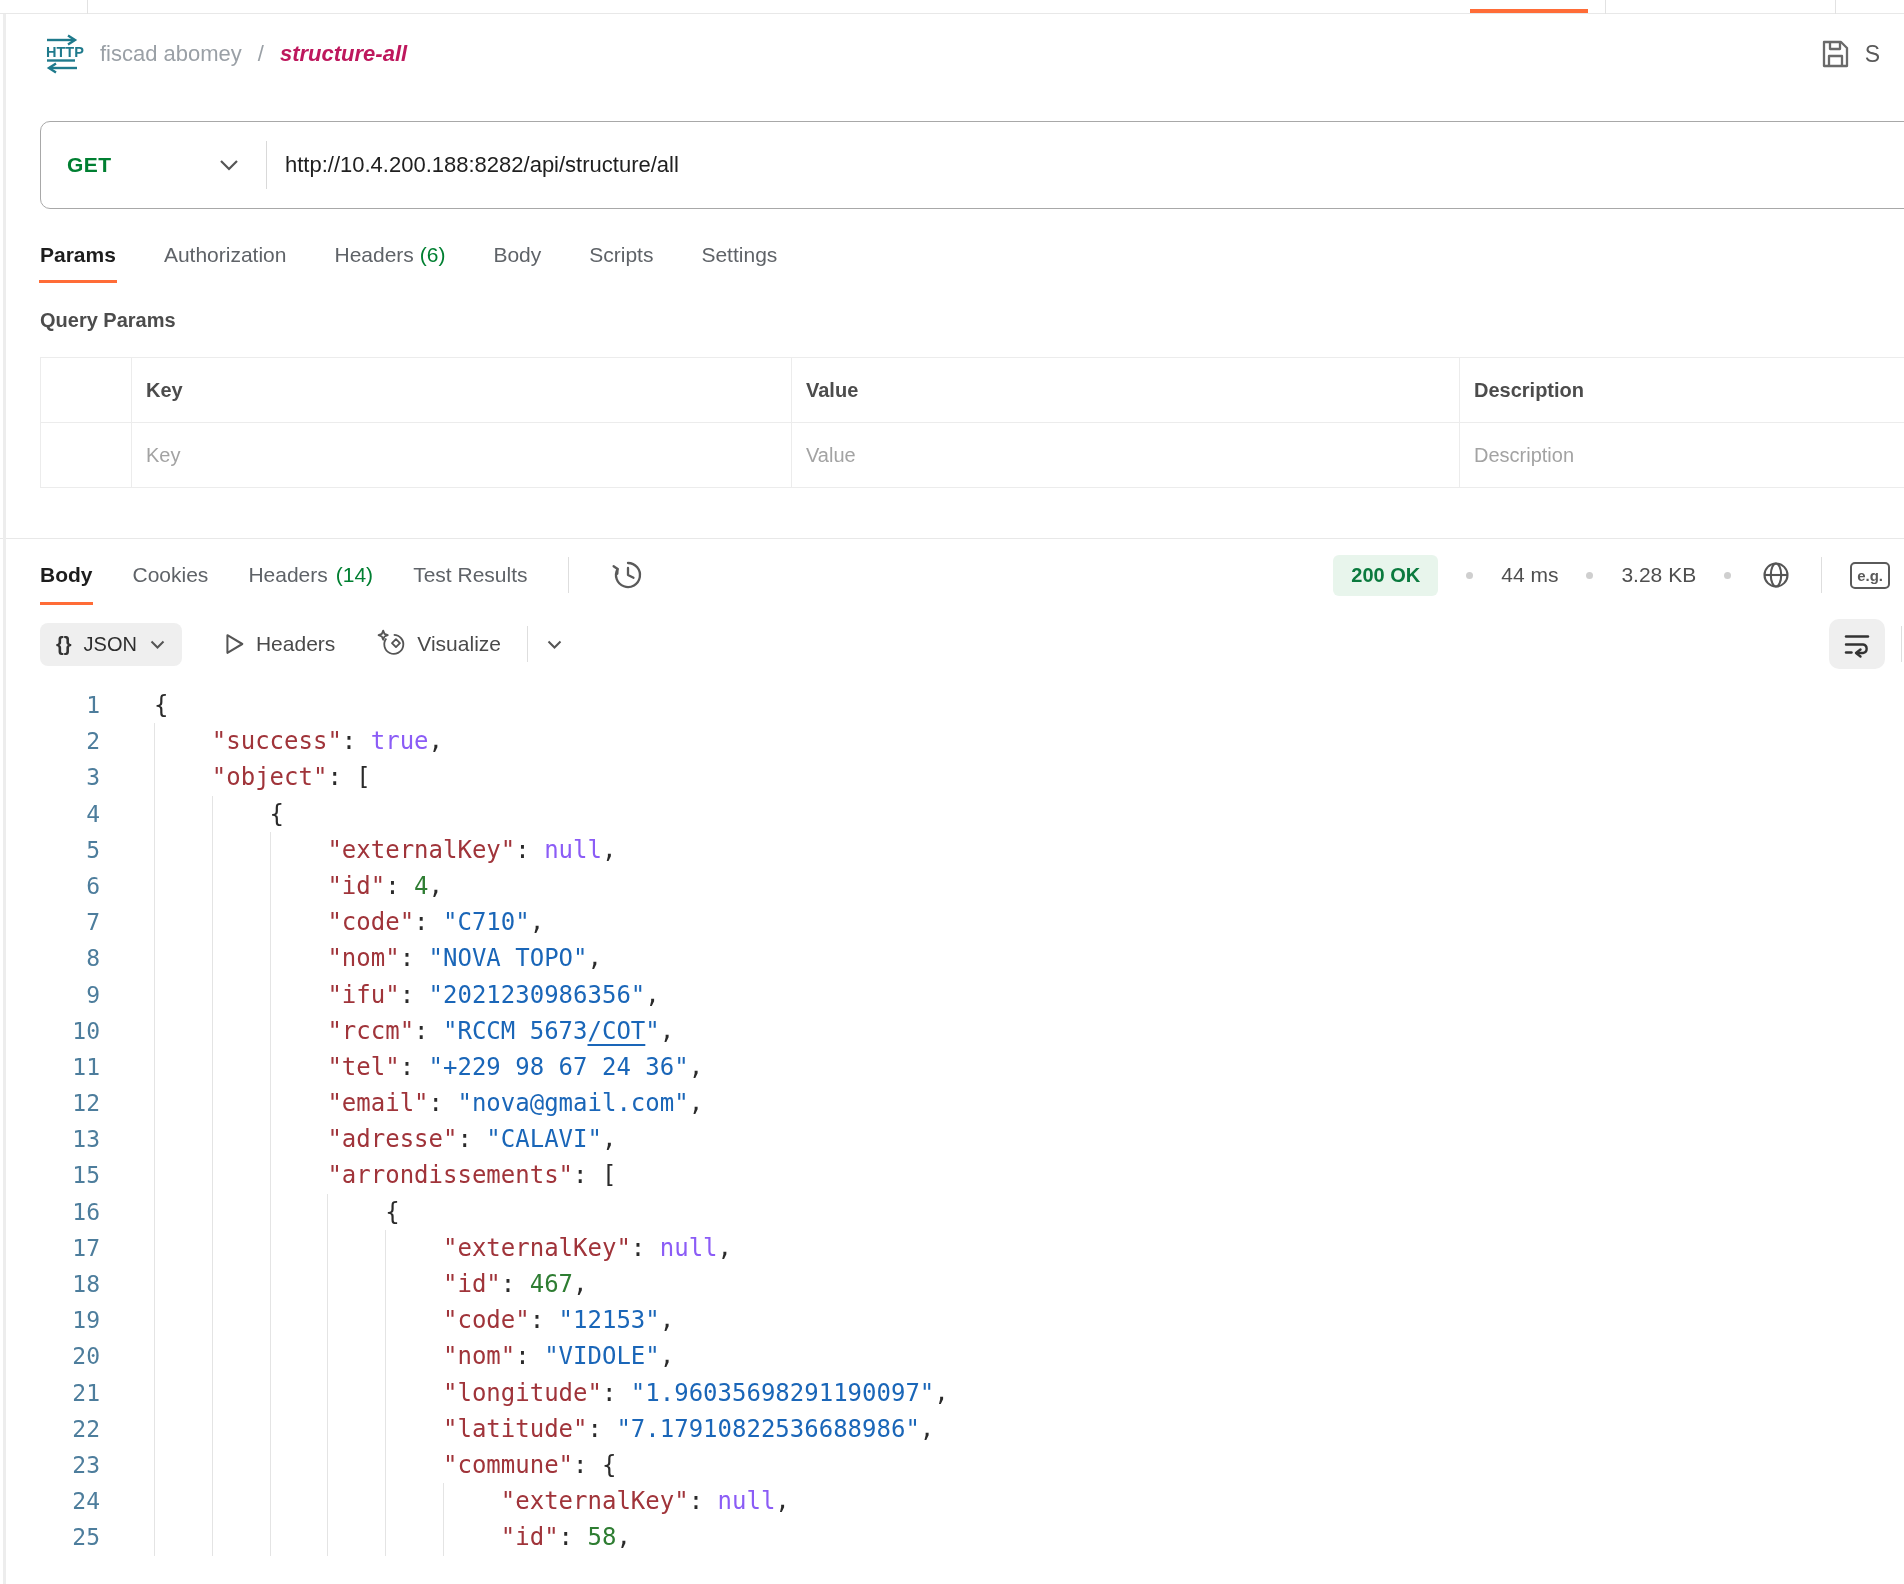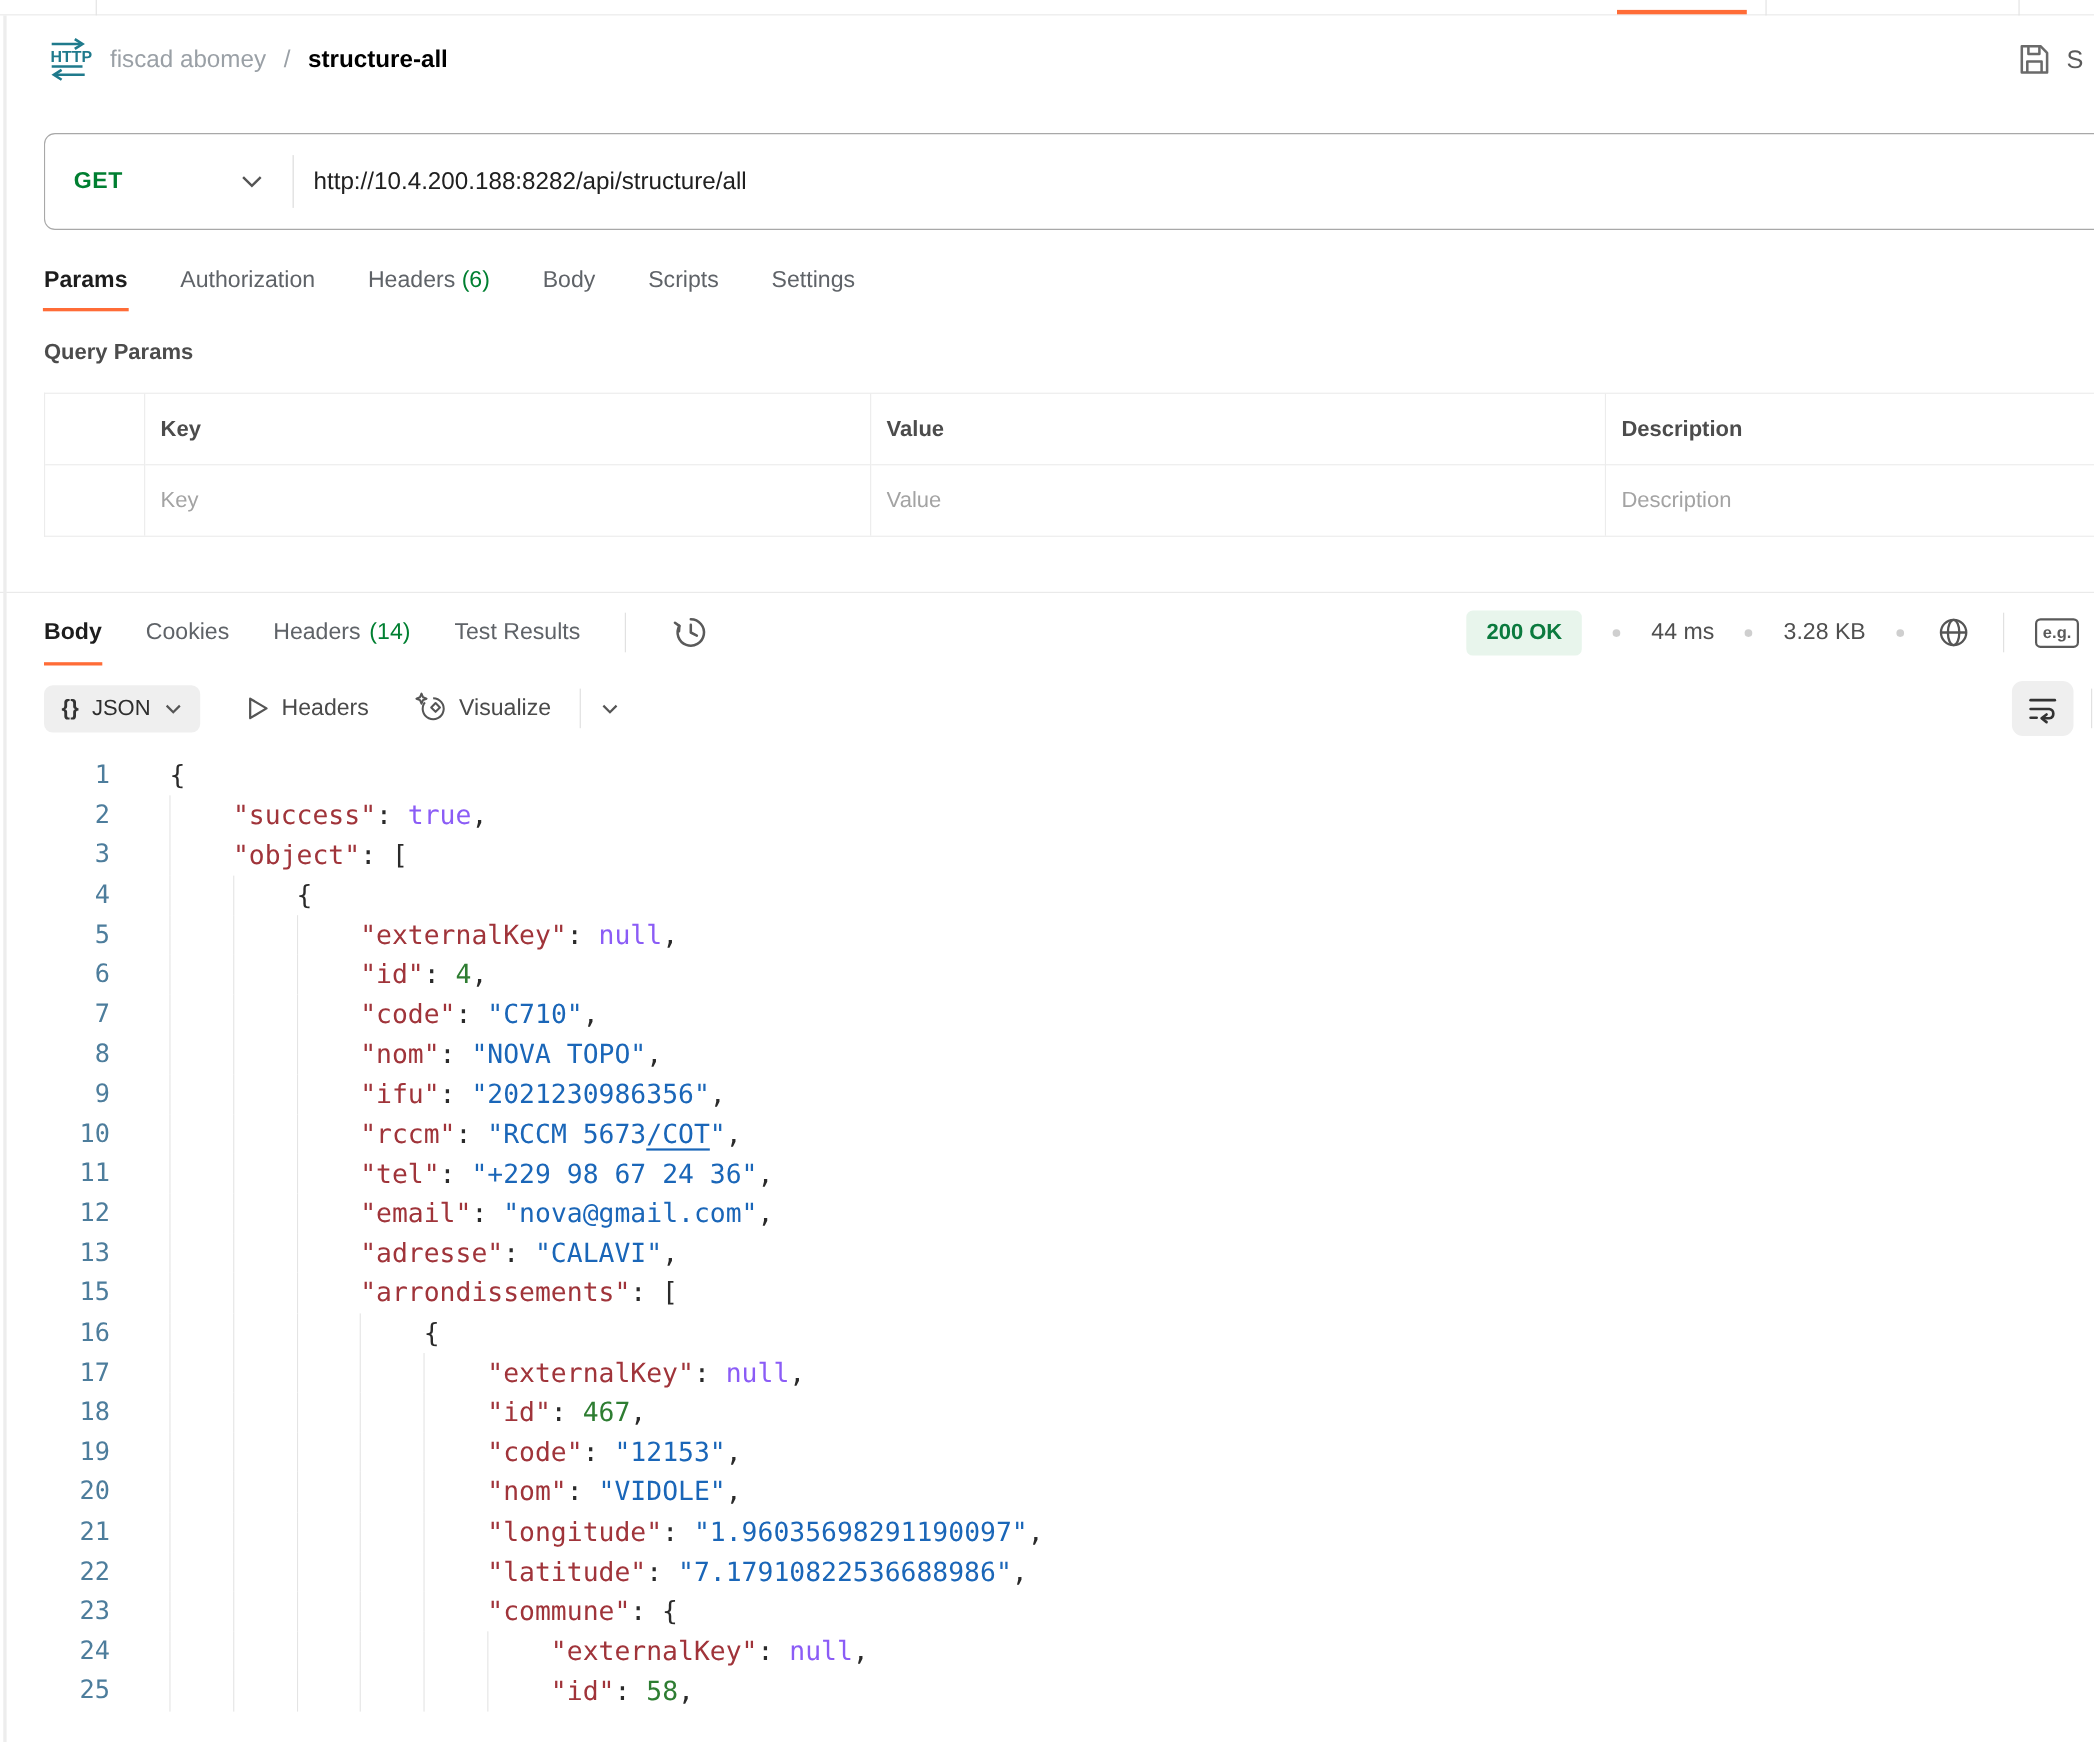--- a/index.html
+++ b/index.html
@@ -7,24 +7,24 @@
     font-family:"Liberation Sans", sans-serif; color:#222; }
 
   
   .top-strip { position:relative; height:14px; background:#fff; border-bottom:1px solid #e8e8e8; }
   .top-strip .vdiv { position:absolute; top:0; width:1px; height:14px; background:#e2e2e2; }
   .active-tab-indicator { position:absolute; left:1470px; bottom:0; width:118px; height:4px; background:#ff6c37; }
   .left-edge { position:absolute; left:3px; top:14px; width:3px; height:1570px; background:#ededed; }
 
   
   .header-row { height:80px; display:flex; align-items:center; justify-content:space-between;
-    padding:0 10px 0 40px;gap:44px; }
+    padding:0 24px 0 40px;gap:44px; }
   .crumbs { display:flex; align-items:center; gap:16px; font-size:22px; }
   .crumb-collection, .crumb-sep { color:#9aa0a6; }
-  .crumb-request { color:#000000; font-weight:700; }
+  .crumb-request { color:#be185d; font-weight:700;font-style:italic; }
   .http-icon { width:44px; height:44px; }
   .save-group { display:flex; align-items:center; gap:14px; color:#5a5a5a; font-size:23px; }
 
   
   .url-row { height:88px; margin:27px -12px 0 40px; border:1.5px solid #a8a8a8; border-radius:10px;
     display:flex; align-items:center; overflow:hidden; }
   .method-box { width:225px; height:100%; display:flex; align-items:center; justify-content:space-between;
     padding:0 26px; cursor:pointer; }
   .method-label { color:#007f31; font-size:21px; font-weight:700; letter-spacing:.5px; }
   .url-divider { width:1px; height:48px; background:#d9d9d9; }

